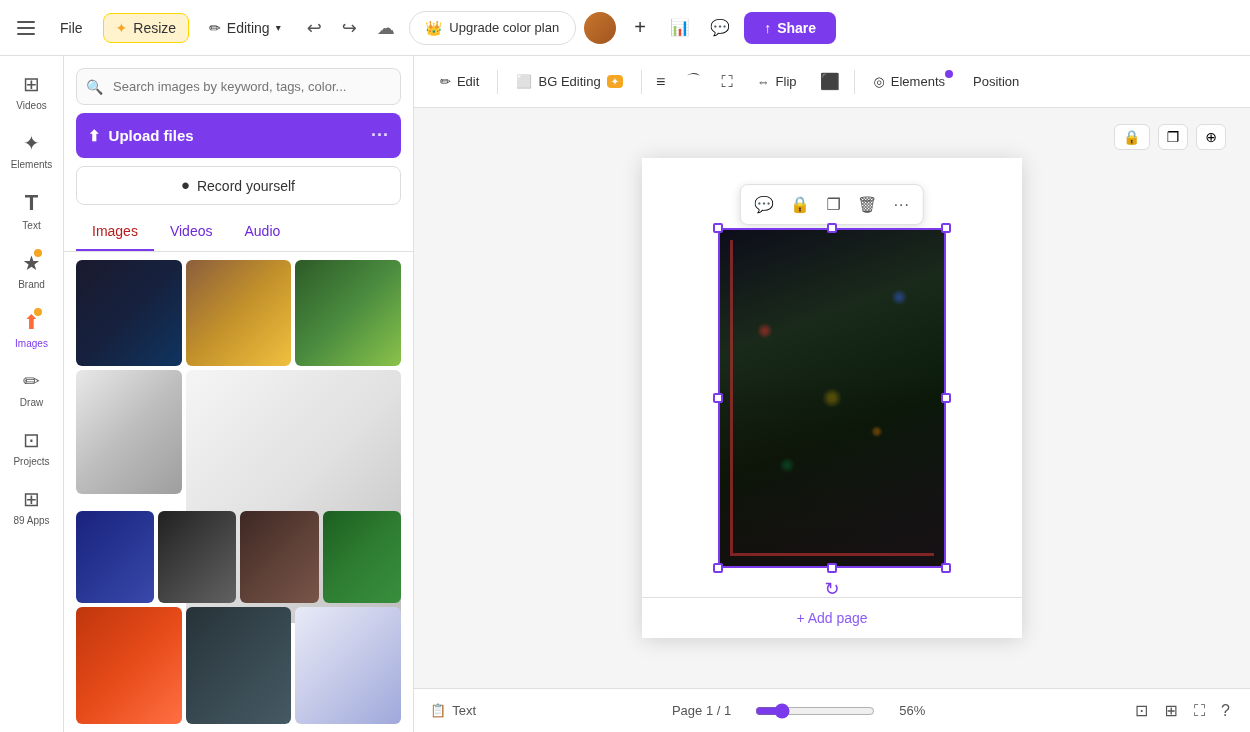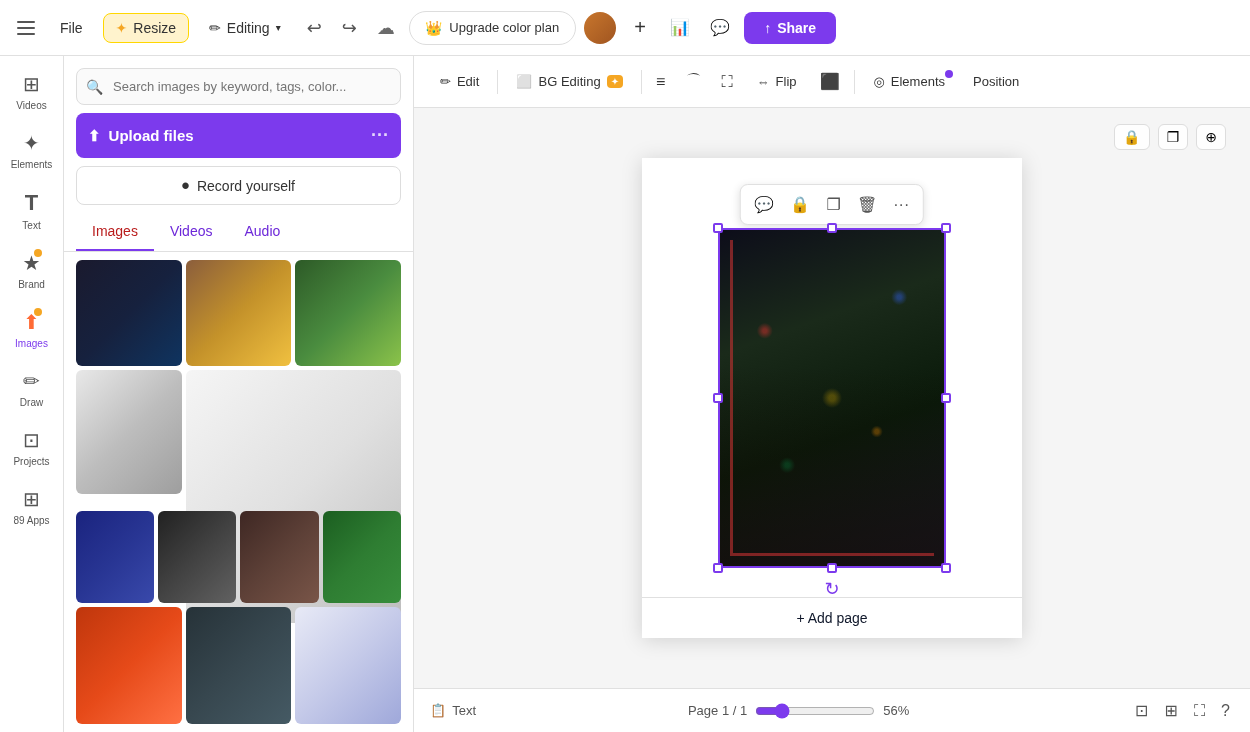--- a/index.html
+++ b/index.html
@@ -148,34 +148,34 @@
       position: absolute; bottom: -32px; left: 50%; transform: translateX(-50%);
       font-size: 18px; cursor: pointer; color: #7c3aed;
     }
 
     
     .bottom-bar {
       height: 44px; background: #fff; border-top: 1px solid #e0e0e0;
       display: flex; align-items: center; padding: 0 16px; gap: 8px; justify-content: space-between;
     }
     .bottom-left { display: flex; align-items: center; gap: 8px; }
-    .bottom-center { display: flex; align-items: center; gap: 8px; }
+    .bottom-center { display: flex; align-items: center; gap: 24px; }
     .bottom-right { display: flex; align-items: center; gap: 8px; }
     .notes-btn { display: flex; align-items: center; gap: 6px; background: none; border: none; cursor: pointer; font-size: 13px; color: #555; }
     .page-info { font-size: 13px; color: #555; }
     .zoom-slider { width: 120px; accent-color: #7c3aed; }
     .zoom-pct { font-size: 13px; color: #555; min-width: 36px; }
     .bottom-icon-btn { background: none; border: none; cursor: pointer; font-size: 16px; color: #555; padding: 4px; }
 
     
     .add-page-btn {
       position: absolute; bottom: 0; left: 50%; transform: translateX(-50%);
       width: 380px; padding: 12px; text-align: center;
       background: #fff; border-top: 1px solid #e0e0e0; border-bottom-left-radius: 4px; border-bottom-right-radius: 4px;
-      cursor: pointer; font-size: 14px; color: #0f172a;
+      cursor: pointer; font-size: 14px; color: #8b5cf6;
     }
 
     
     .img-p1 { background: linear-gradient(135deg, #1a1a2e, #16213e, #0f3460); }
     .img-p2 { background: linear-gradient(135deg, #8b5e3c, #c4922a, #f0c040); }
     .img-p3 { background: linear-gradient(135deg, #2d5a27, #4a8c3f, #8bc34a); }
     .img-p4 { background: linear-gradient(135deg, #e8e8e8, #bdbdbd, #9e9e9e); }
     .img-p5 { background: linear-gradient(135deg, #f5f5f5, #e0e0e0, #bdbdbd); }
     .img-p6 { background: linear-gradient(135deg, #1a237e, #283593, #3949ab); }
     .img-p7 { background: linear-gradient(135deg, #212121, #424242, #616161); }

